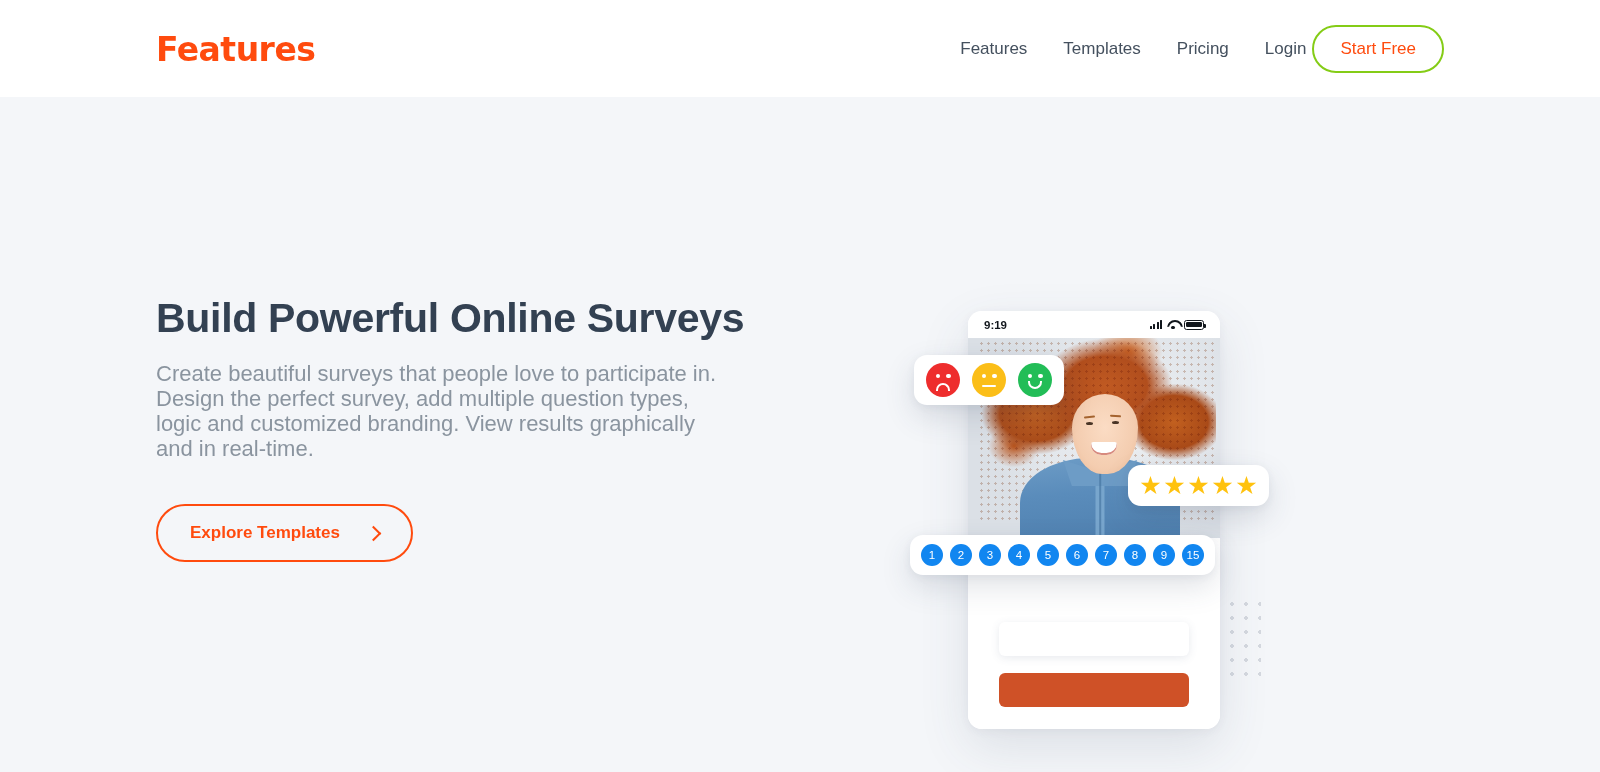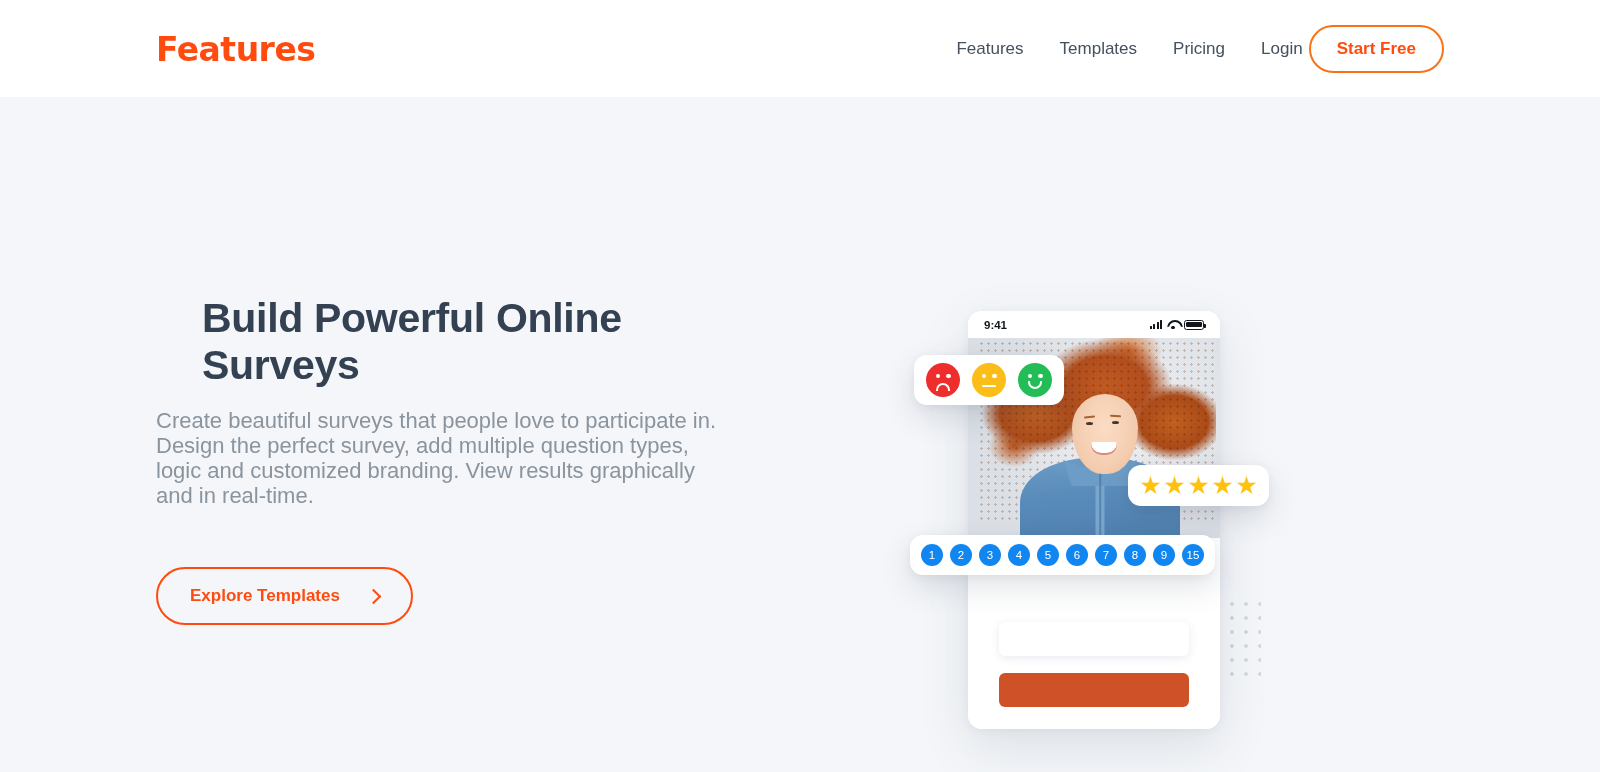--- a/index.html
+++ b/index.html
@@ -32,44 +32,44 @@
     position: absolute; right: 156px; top: 50%; transform: translateY(-50%);
     display: flex; align-items: center; gap: 0;
   }
   .nav-link {
     color: #44505e; font-size: 17px; text-decoration: none;
     padding: 6px 18px; white-space: nowrap;
     cursor: pointer;
   }
   .nav-link:last-of-type { padding-right: 6px; }
   .btn-start {
-    border: 2px solid #f97316; color: #ff4b0e;
+    border: 2px solid #84cc16; color: #ff4b0e;
     background: transparent;
     border-radius: 999px;
-    font-size: 17px; font-weight: 700;
+    font-size: 17px; font-weight: 400;
     padding: 12px 26px; cursor: pointer;
     white-space: nowrap;
     font-family: "Liberation Sans", sans-serif;
   }
 
   
   .hero { position: absolute; top: 97px; left: 0; width: 1600px; height: 675px; background: #f4f6f9; }
 
   .hero-copy { position: absolute; left: 156px; top: 198px; width: 600px; }
   .hero-title {
     font-size: 41px; line-height: 47px; font-weight: 700;
-    color: #334152; letter-spacing: -0.3px; margin-left: 46px;
+    color: #334152; letter-spacing: -0.3px;
   }
   .hero-sub {
     margin-top: 19px;
     font-size: 22px; line-height: 25px; color: #8a949f;
     width: 566px;
   }
   .btn-explore {
-    margin-top: 59px;
+    margin-top: 43px;
     display: inline-flex; align-items: center; gap: 28px;
     border: 2px solid #ff4b0e; color: #ff4b0e; background: transparent;
     border-radius: 999px; padding: 17px 32px;
     font-size: 17px; font-weight: 700; cursor: pointer;
     font-family: "Liberation Sans", sans-serif;
   }
   .chev { width: 11px; height: 11px; border-right: 2.6px solid #ff4b0e; border-top: 2.6px solid #ff4b0e; transform: rotate(45deg); display: inline-block; margin-top: 1px;}
 
   
   .illus { position: absolute; left: 880px; top: 60px; width: 420px; height: 580px; }
@@ -239,21 +239,21 @@
       </button>
     </div>
 
     <div class="illus">
 
       <div class="dotgrid"></div>
 
       <div class="phone">
 
         <div class="statusbar">
-          <span class="stat-time">9:41</span>
+          <span class="stat-time">9:19</span>
           <span class="stat-icons">
             <span class="sig">
                 <i></i>
                 <i></i>
                 <i></i>
                 <i></i>
               </span>
             <span class="wifi"></span>
             <span class="batt">
                 <i></i>

